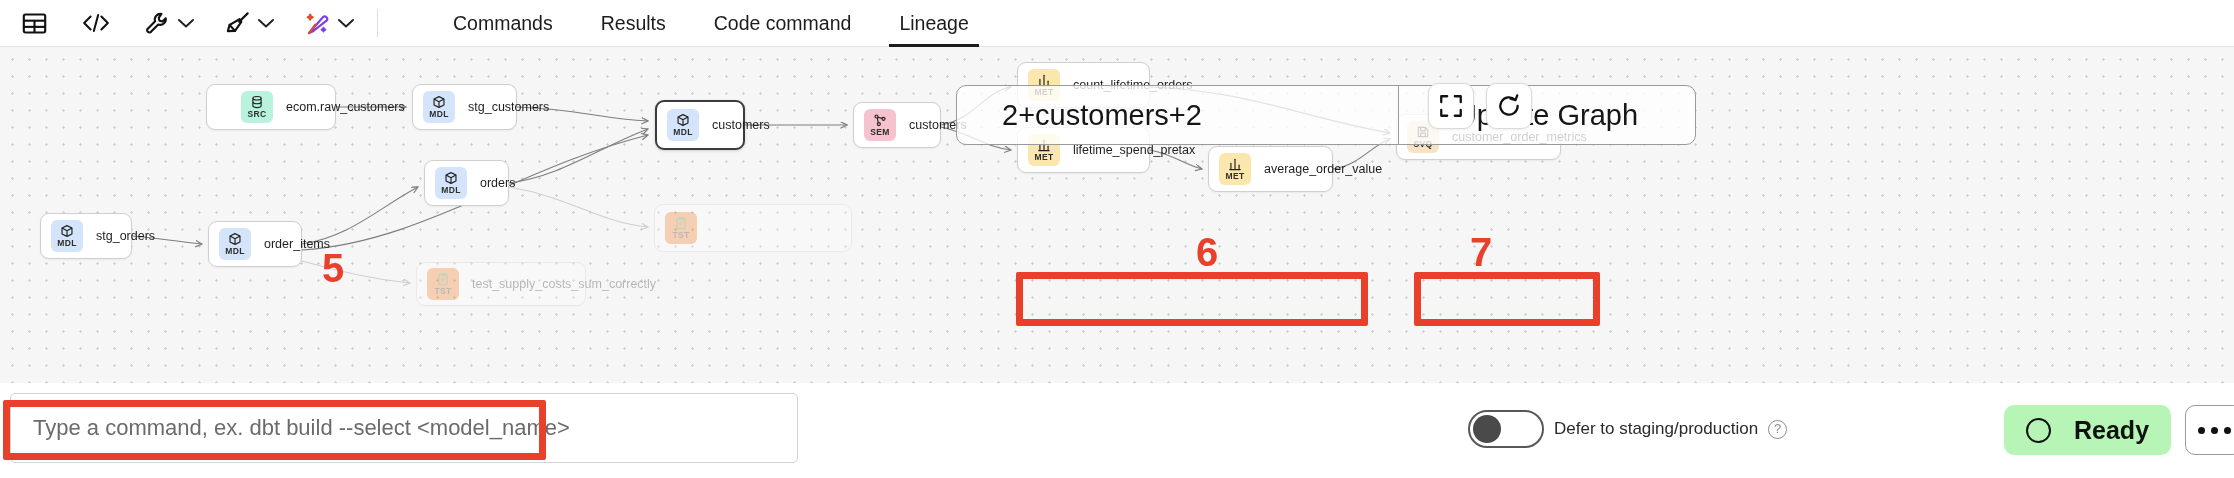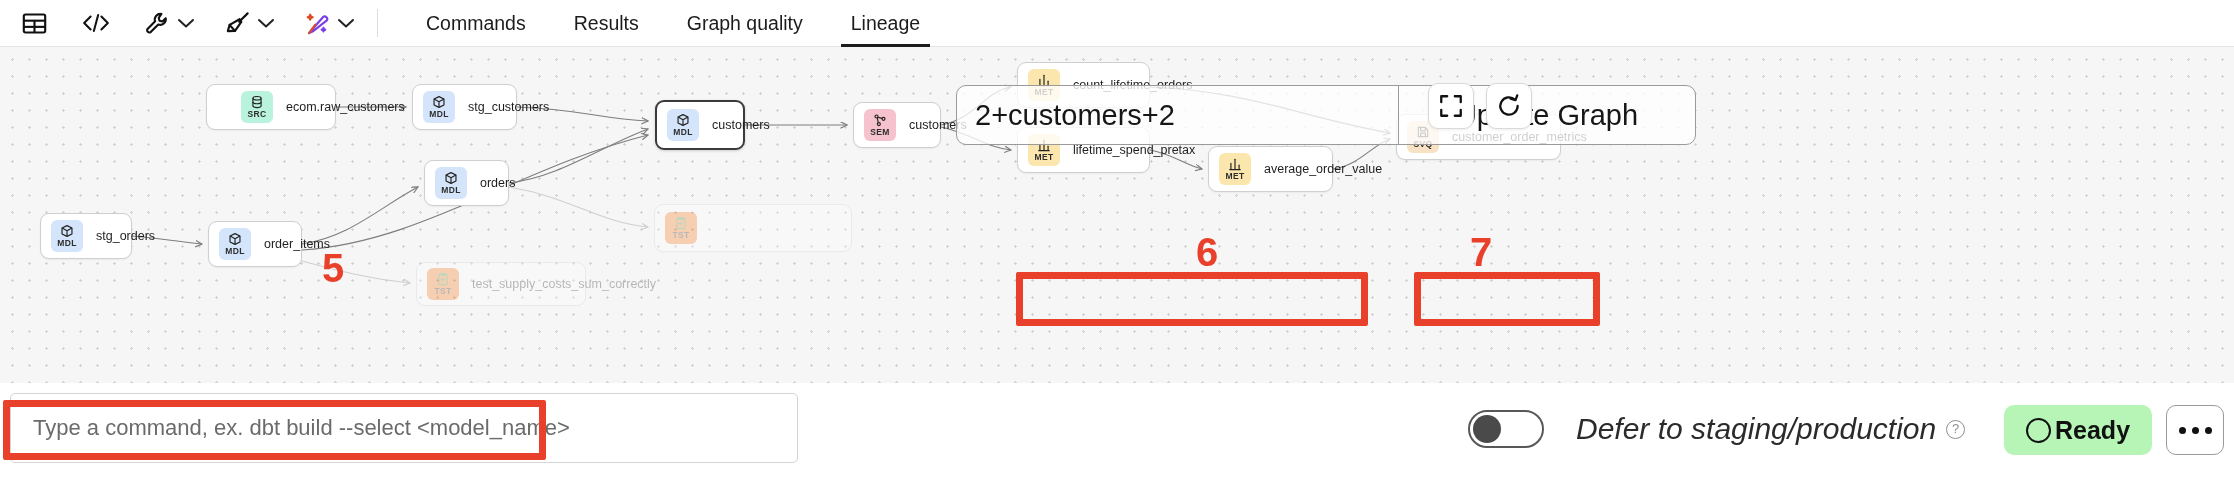--- a/index.html
+++ b/index.html
@@ -12,20 +12,21 @@
 
   #app { position: relative; width: 2234px; height: 478px; }
 
   
   .topbar {
     position: absolute; top: 0; left: 0;
     width: 2234px; height: 47px;
     background: #ffffff;
     display: flex; align-items: center;
     border-bottom: 1px solid #e4e4e4;
+    gap: 27px;
   }
   .tool-group { display: flex; align-items: center; height: 47px; }
   .tool-btn {
     display: flex; align-items: center; justify-content: center;
     height: 47px; padding: 0 7px; cursor: pointer;
     color: #111;
   }
   .tool-btn.with-caret { padding-right: 2px; }
   .caret-btn {
     display: flex; align-items: center; justify-content: center;
@@ -101,20 +102,21 @@
   }
 
   
   .overlay-panel {
     position: absolute;
     background: rgba(255,255,255,0.78);
     border: 1px solid #9a9a9a;
     border-radius: 10px;
     display: flex; align-items: stretch;
     overflow: hidden;
+    padding-left: 27px;
   }
   .overlay-expr {
     flex: 1; display: flex; align-items: center; padding-left: 18px;
     font-size: 29px; color: #161616;
   }
   .overlay-divider { width: 1px; background: #9a9a9a; }
   .overlay-action {
     width: 296px; display: flex; align-items: center; justify-content: center;
     font-size: 29px; color: #161616; cursor: pointer;
   }
@@ -143,31 +145,31 @@
   .toggle {
     width: 76px; height: 38px; border-radius: 19px;
     border: 2px solid #585858; background: #ffffff;
     position: relative; cursor: pointer; flex: none;
   }
   .toggle .knob {
     position: absolute; left: 3px; top: 3px;
     width: 28px; height: 28px; border-radius: 50%;
     background: #4a4a4a;
   }
-  .defer-label { margin-left: 32px; font-size: 30px; color: #2b2b2b; white-space: nowrap; font-style: italic; }
+  .defer-label { margin-left: 10px; font-size: 17px; color: #2b2b2b; white-space: nowrap; }
   .help-icon {
     margin-left: 10px; width: 19px; height: 19px; border-radius: 50%;
     border: 1.6px solid #8e8e8e; color: #8e8e8e;
     font-size: 13px; line-height: 16px; text-align: center; cursor: pointer;
     flex: none;
   }
 
   .status-wrap { position: absolute; left: 2004px; top: 22px; display: flex; align-items: center; }
   .status-pill {
-    display: flex; align-items: center; gap: 4px;
+    display: flex; align-items: center; gap: 23px;
     background: #b6f5b6; border-radius: 10px;
     height: 50px; padding: 0 22px; cursor: pointer;
   }
   .status-dot {
     width: 25px; height: 25px; border-radius: 50%;
     border: 2.6px solid #111; background: transparent;
   }
   .status-text { font-size: 25px; font-weight: 700; color: #111; }
   .more-btn {
     margin-left: 14px; width: 58px; height: 50px;
@@ -249,21 +251,21 @@
             <polyline points="2,3 9,9.5 16,3"></polyline>
           </svg>
       </div>
 
       <div class="tool-sep"></div>
     </div>
 
     <div class="tabs" id="tabs-host">
         <div class="tab">Commands</div>
         <div class="tab">Results</div>
-        <div class="tab">Graph quality</div>
+        <div class="tab">Code command</div>
         <div class="tab active">Lineage</div>
       </div>
   </div>
 
   <div class="canvas">
 
     <svg class="edges" viewBox="0 0 2234 336" preserveAspectRatio="none">
       <defs>
         <marker id="ah" markerWidth="7" markerHeight="7" refX="6" refY="3" orient="auto">
           <path d="M0,0 L6,3 L0,6" fill="none" stroke="#7d7d7d" stroke-width="1.1"></path>

